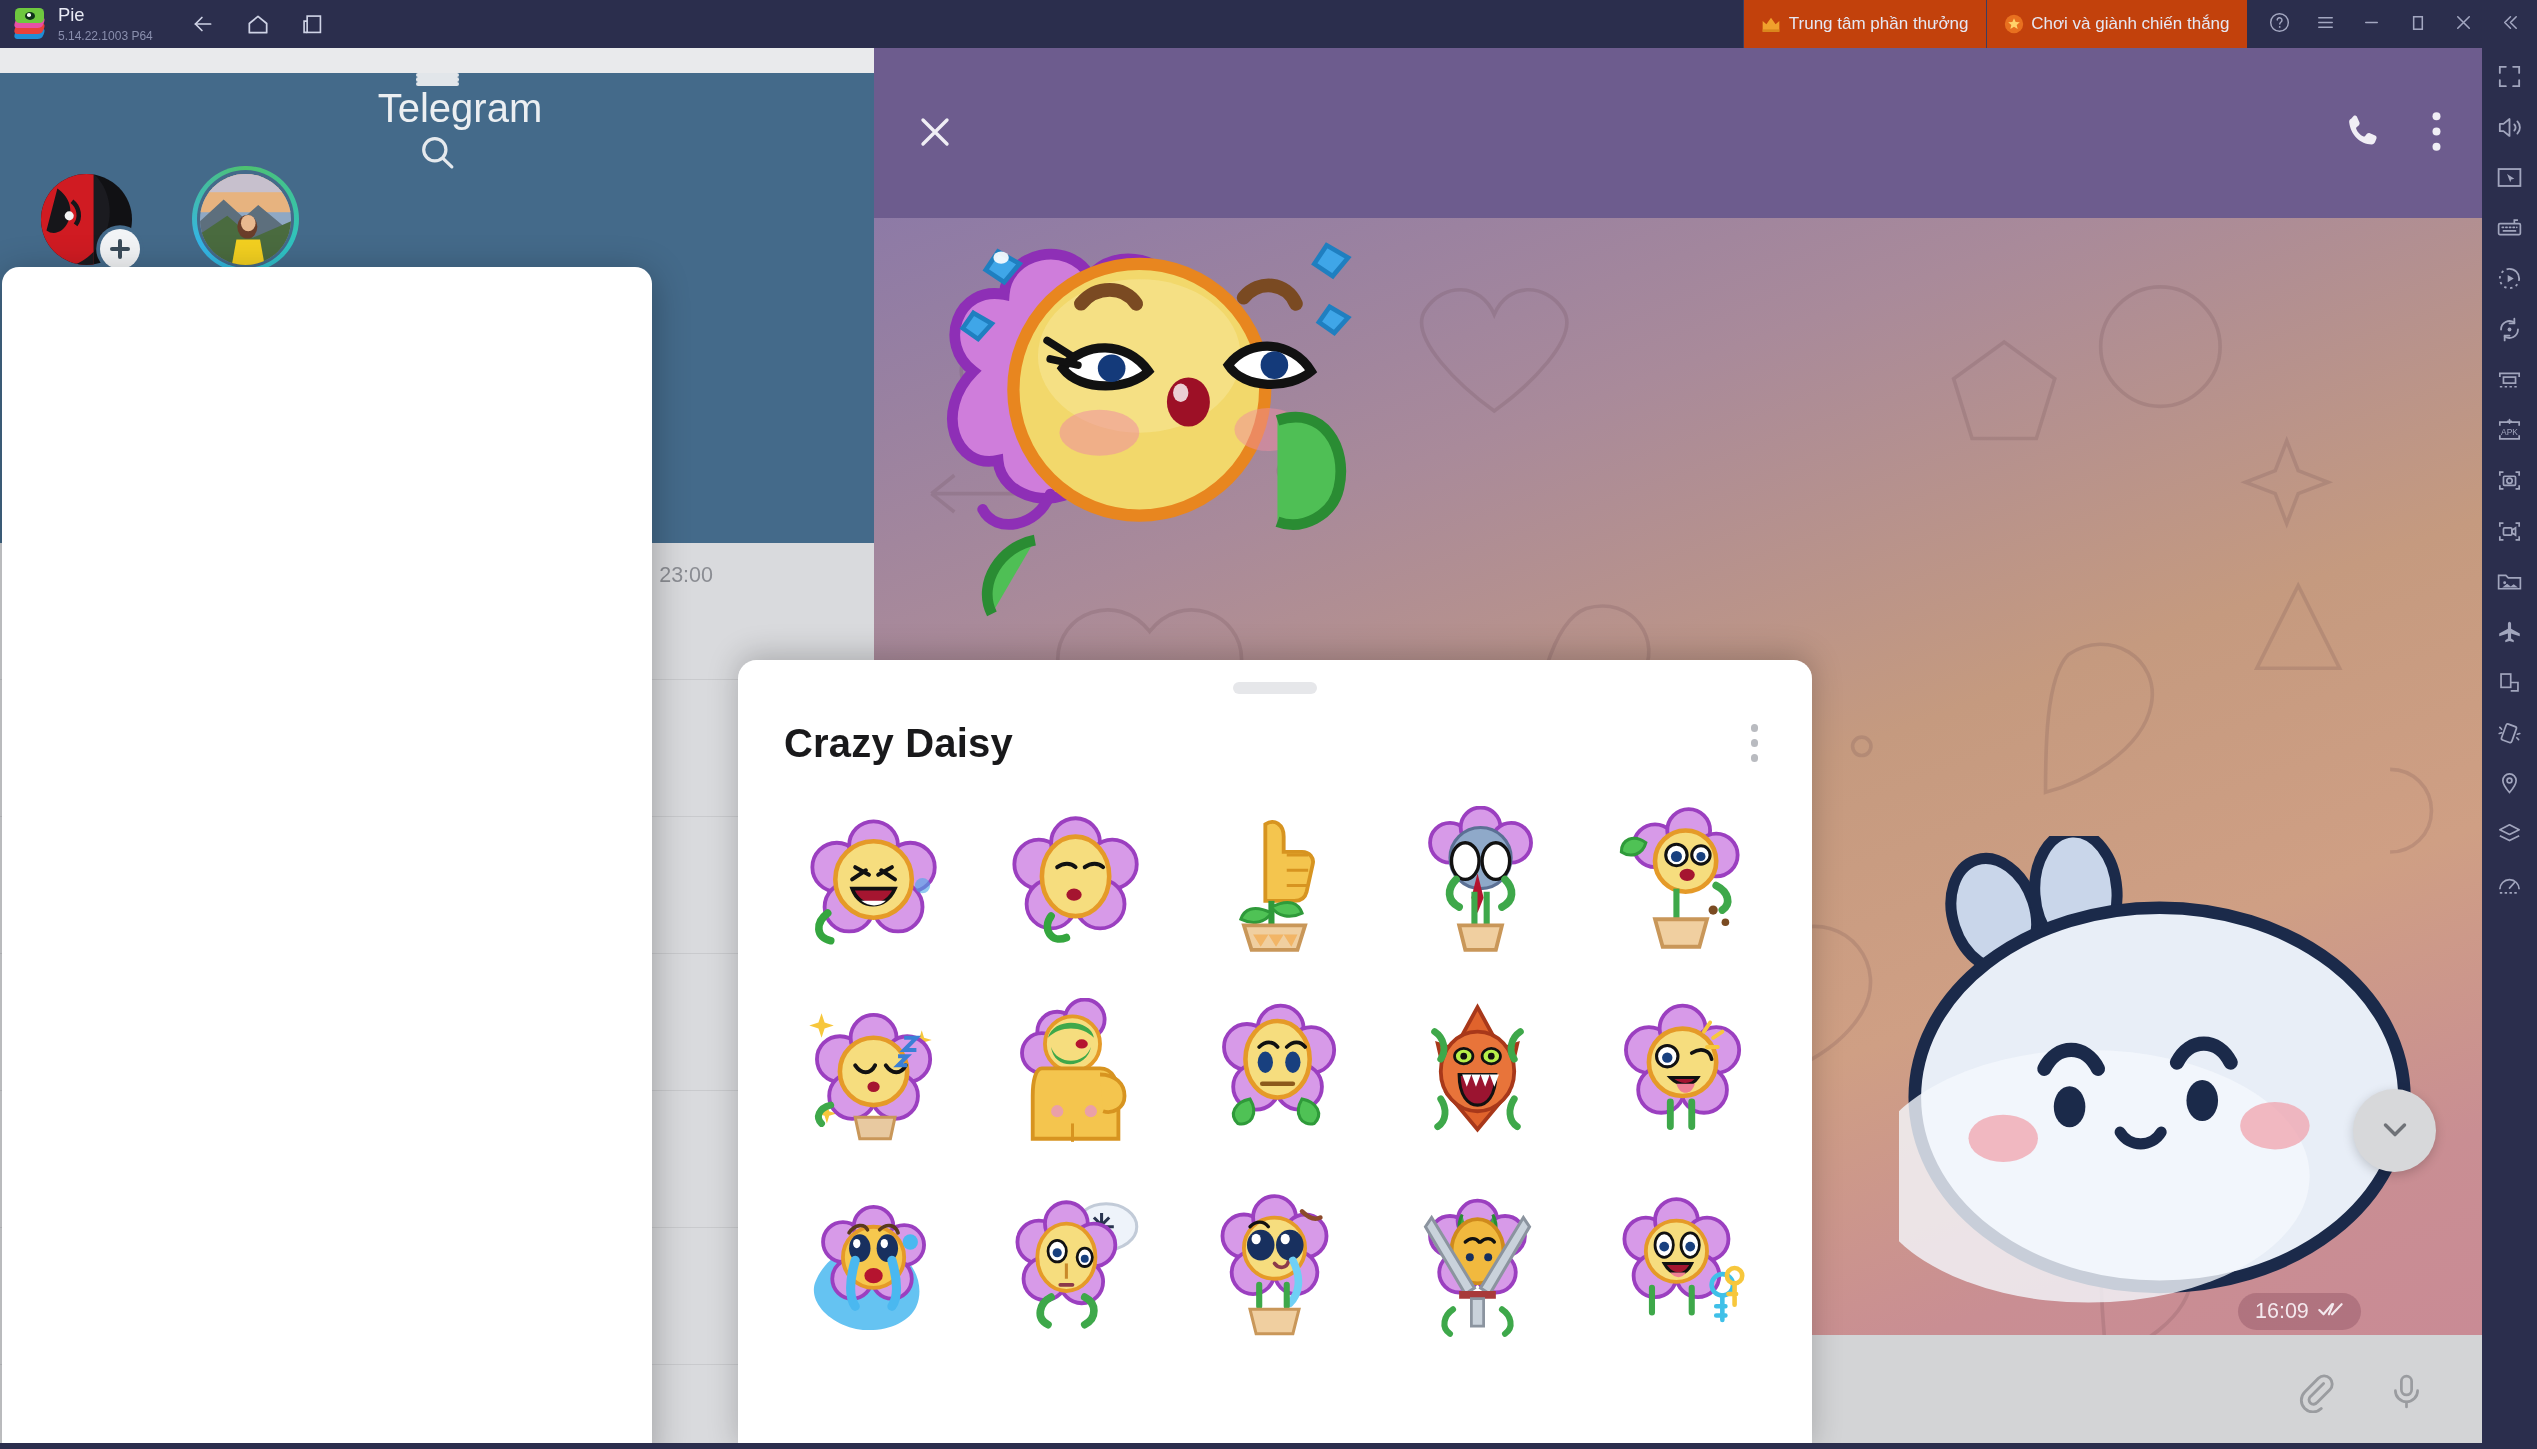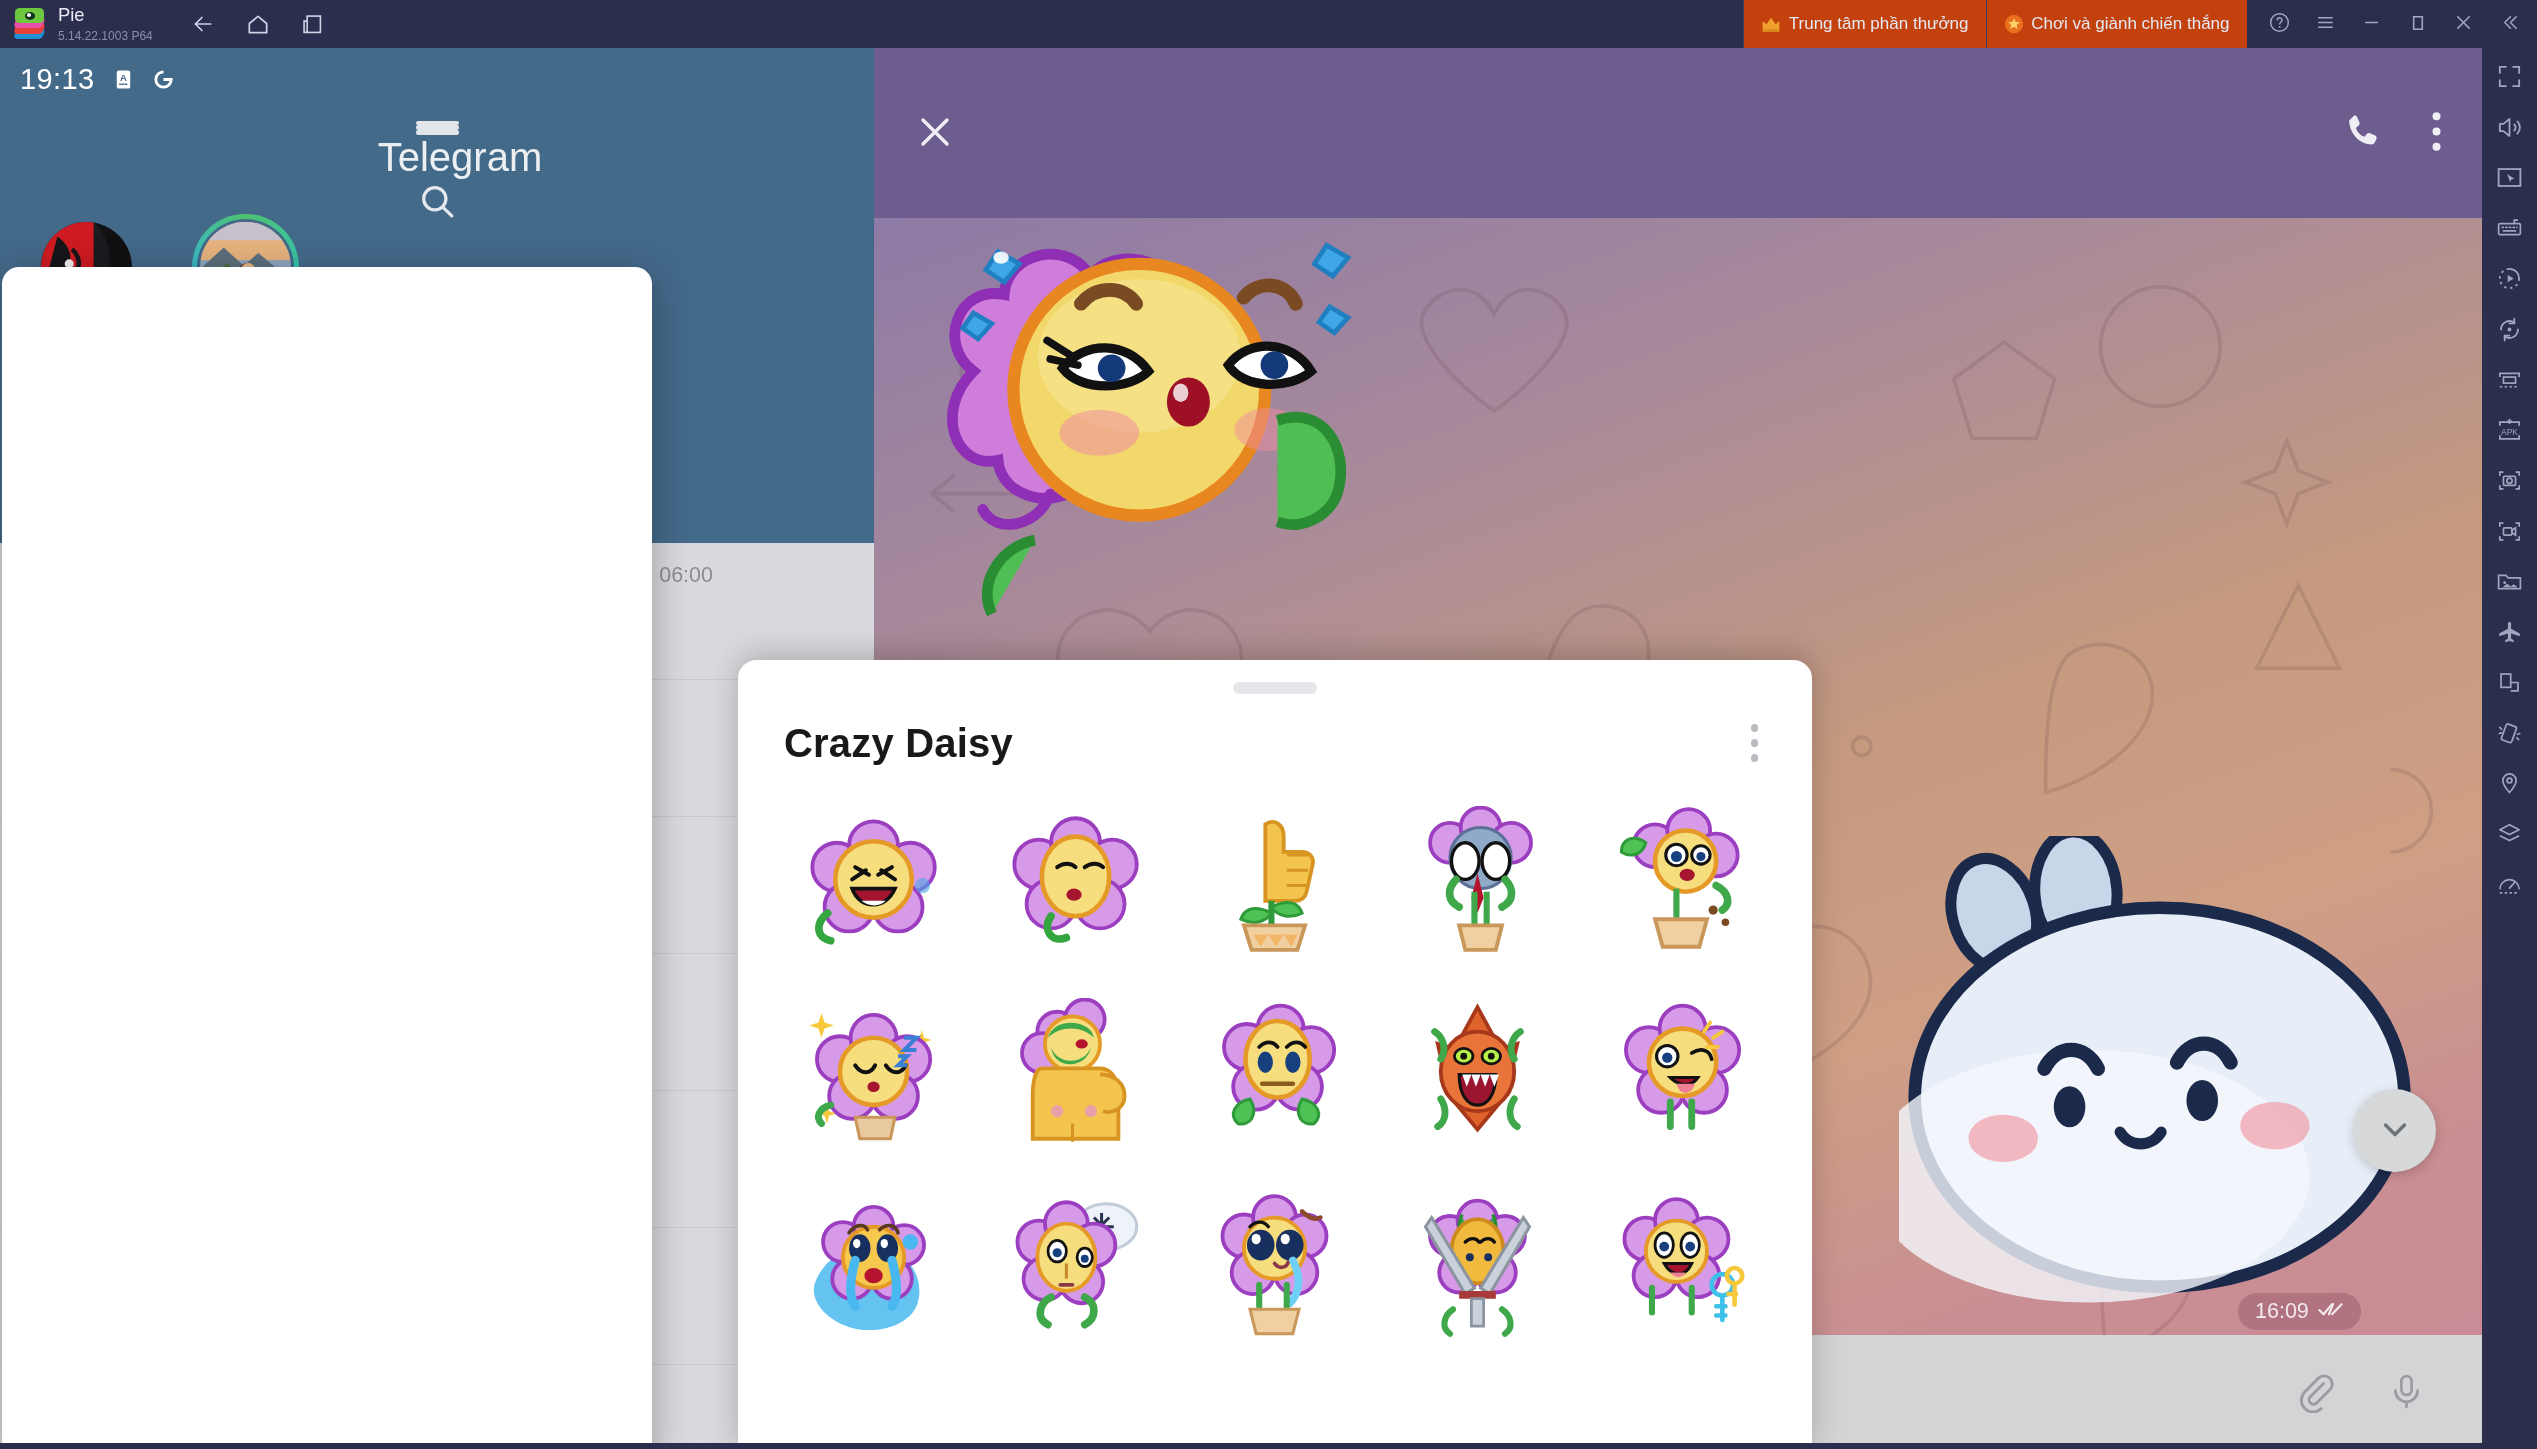--- a/index.html
+++ b/index.html
@@ -407,35 +407,20 @@
       </svg>
   </span>
 </div>
 
 <div class="android">
 
   <div class="leftpane">
 
     <div class="lp-head">
 
-      <div class="statusrow">
-        <div class="clock">19:13</div>
-        <span class="sysico">
-          <svg width="23" height="23" viewBox="0 0 24 24">
-              <rect x="5" y="2.5" width="14" height="19" rx="2" fill="#fff"></rect>
-              <text x="12" y="14" font-size="10" text-anchor="middle" fill="#446a8a" font-family="Liberation Sans, sans-serif" font-weight="bold">A</text>
-              <path d="M8 17h8" stroke="#446a8a" stroke-width="1.4" stroke-linecap="round" stroke-dasharray="1.5 1.5"></path>
-            </svg>
-        </span>
-        <span class="sysico">
-          <svg width="23" height="23" viewBox="0 0 24 24">
-              <path d="M12 4a8 8 0 108 8h-8" fill="none" stroke="#fff" stroke-width="3"></path>
-            </svg>
-        </span>
-      </div>
 
       <div class="tg-toolbar">
         <div class="hamb">
             <span></span>
             <span></span>
             <span></span>
           </div>
         <div class="tg-title">Telegram</div>
         <div class="tg-spacer"></div>
         <span>
@@ -501,21 +486,21 @@
         </div>
         <div class="tab">
           <span>Cha</span>
         </div>
       </div>
     </div>
 
     <div class="chatlist">
       <div class="chatrow">
         <div class="cr-av"></div>
-        <div class="cr-time">06:00</div>
+        <div class="cr-time">23:00</div>
         <div class="cr-name">a</div>
         <div class="cr-sub"></div>
       </div>
       <div class="chatrow">
         <div class="cr-av"></div>
         <div class="cr-time"></div>
         <div class="cr-name">n</div>
         <div class="cr-sub"></div>
       </div>
       <div class="chatrow">

